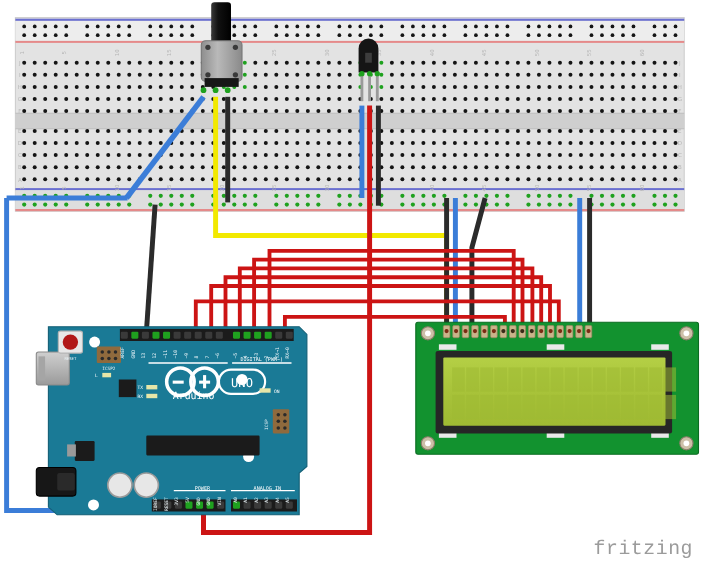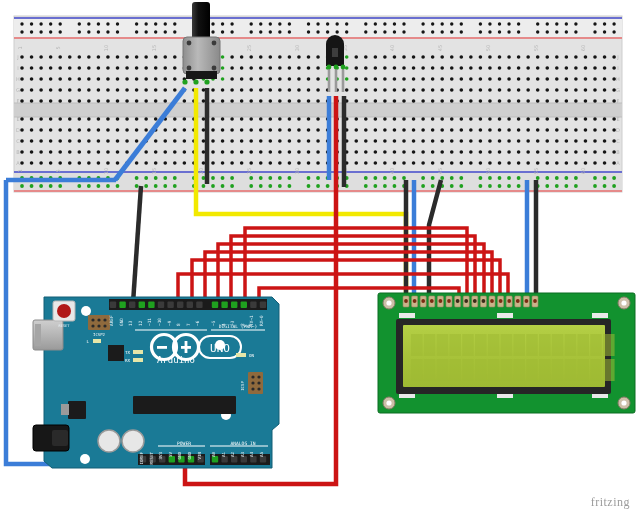--- a/index.html
+++ b/index.html
@@ -2,22 +2,22 @@
 <html><head>
 <meta charset="utf-8">
 <title>Fritzing Breadboard View</title>
 <style>
   html,body{margin:0;padding:0;background:#ffffff;}
   body{font-family:"DejaVu Sans",sans-serif;}
   #stage{position:relative;width:640px;height:516px;background:#ffffff;overflow:hidden;}
   #svgroot{position:absolute;left:0;top:0;width:640px;height:516px;}
   #watermark{
     position:absolute;right:10px;bottom:6px;
-    font-family:Liberation Serif, serif;
-    font-size:12px;letter-spacing:.5px;color:#9b9b9b;
+    font-family:Liberation Mono, monospace;
+    font-size:18px;letter-spacing:.5px;color:#9b9b9b;
     user-select:none;
   }
 </style>
 </head>
 <body>
 
 <div id="stage">
 
   <svg id="svgroot" viewBox="0 0 640 516" xmlns="http://www.w3.org/2000/svg">
 

